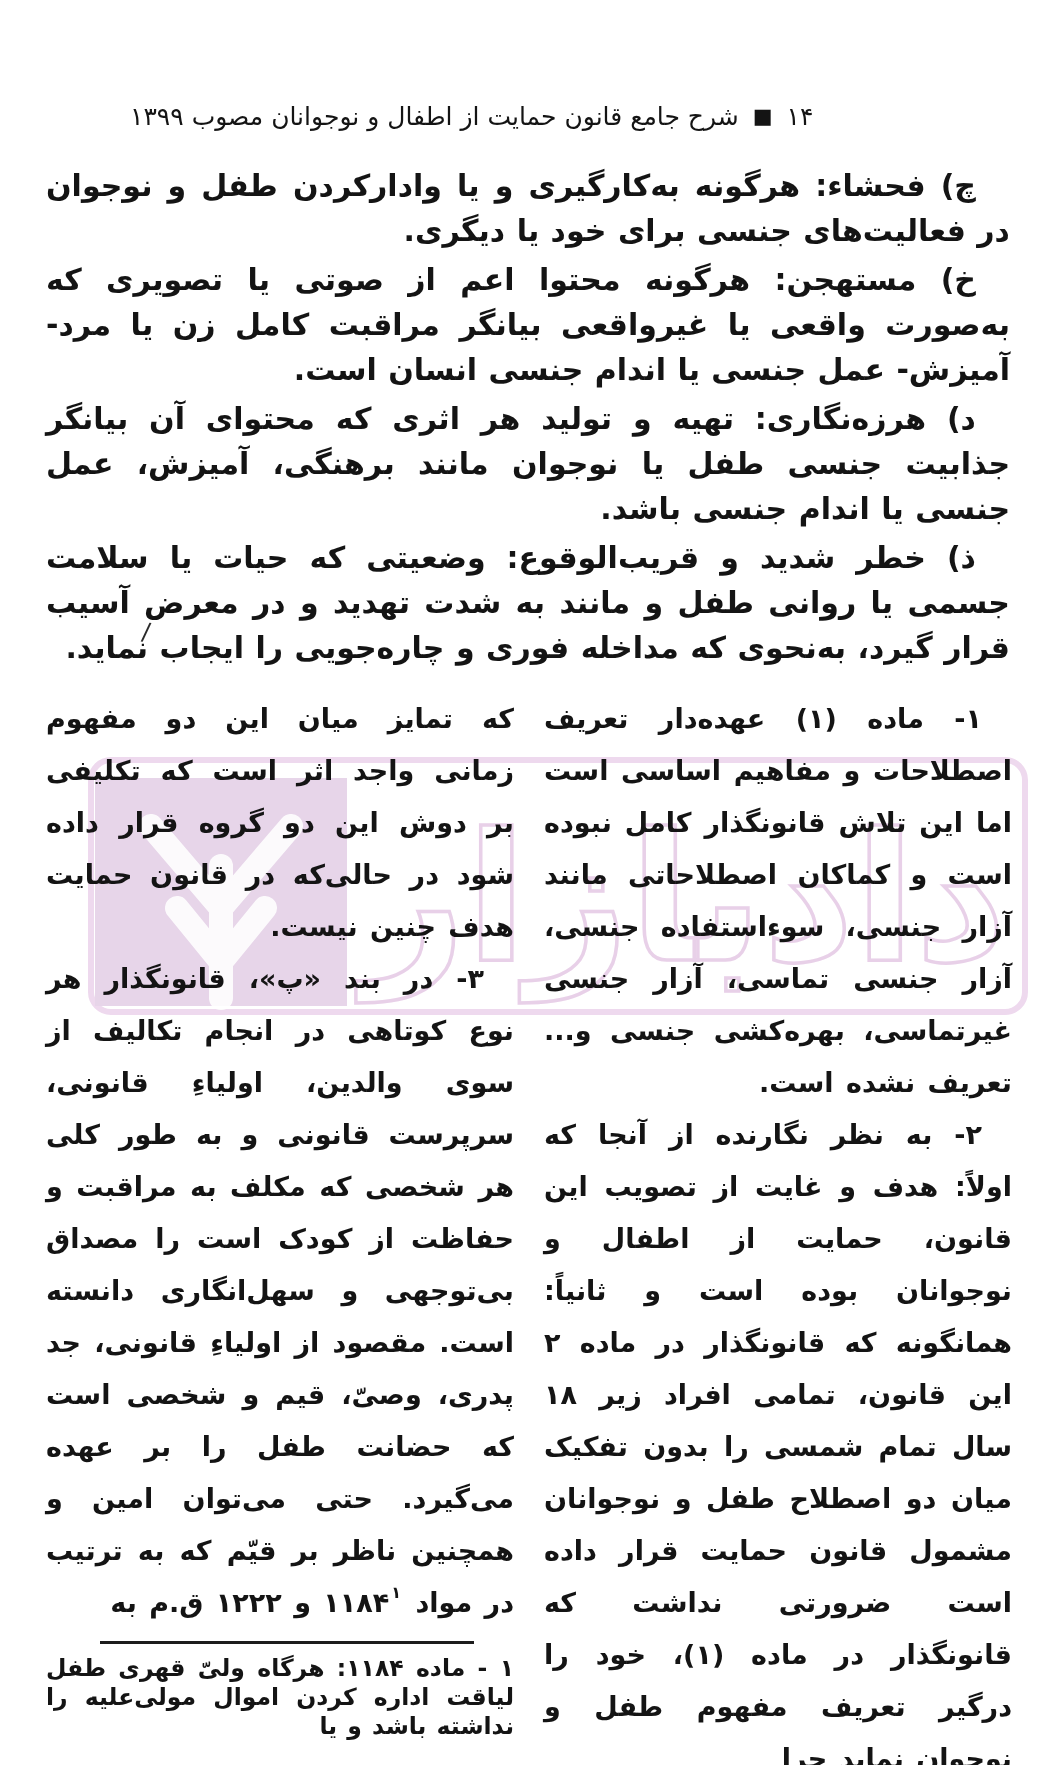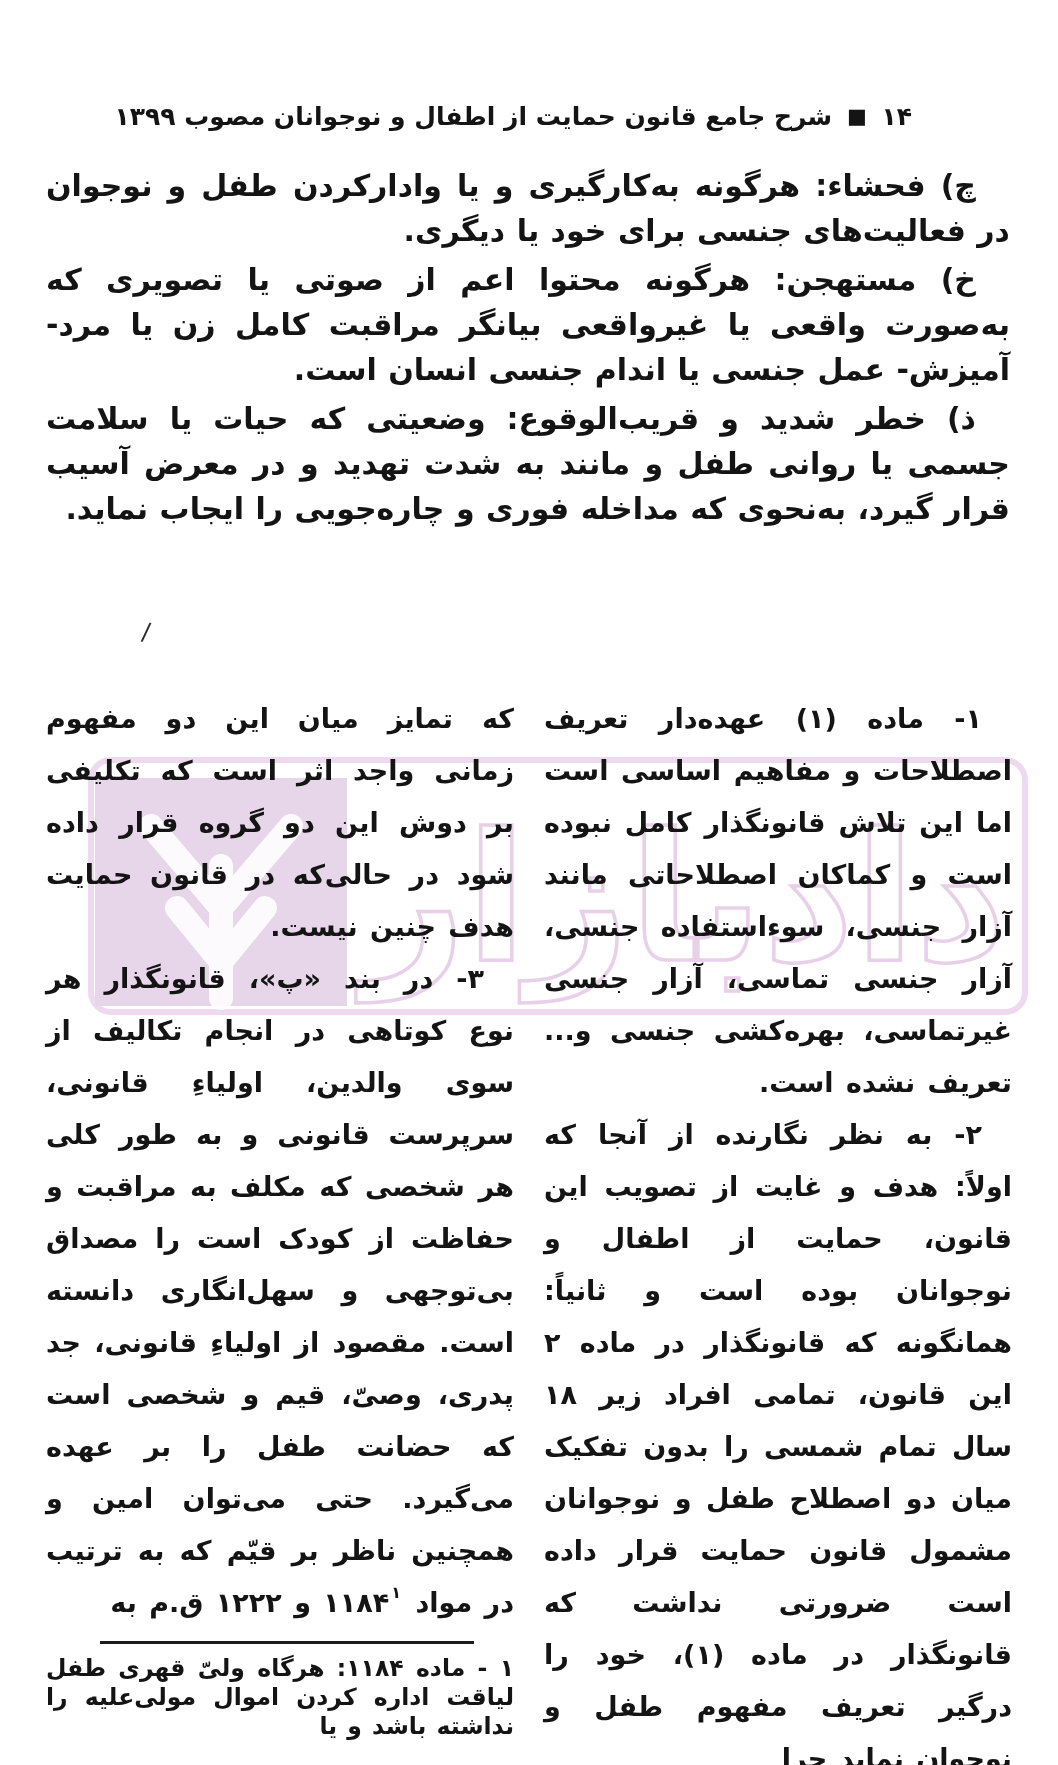--- a/index.html
+++ b/index.html
@@ -25,21 +25,21 @@
     z-index: 0;
   }
   
   .page-header {
     position: absolute;
     top: 102px;
     right: 146px;
     left: 130px;
     z-index: 1;
     font-size: 25px;
-    font-weight: bold;
+    font-weight: normal;
     direction: rtl;
     text-align: left;
     white-space: nowrap;
     letter-spacing: 0;
   }
   .page-header .bullet { font-size: 21px; position: relative; top: -2px; padding: 0 6px; }
   
   .definitions {
     position: absolute;
     top: 163px;
@@ -130,20 +130,21 @@
 
   <div class="page-header">
     <span>۱۴</span>
     <span class="bullet">■</span>
     <span>شرح جامع قانون حمایت از اطفال و نوجوانان مصوب ۱۳۹۹</span>
   </div>
 
   <div class="definitions">
     <p>چ) فحشاء: هرگونه به‌کارگیری و یا وادارکردن طفل و نوجوان در فعالیت‌های جنسی برای خود یا دیگری.</p>
     <p>خ) مستهجن: هرگونه محتوا اعم از صوتی یا تصویری که به‌صورت واقعی یا غیرواقعی بیانگر مراقبت کامل زن یا مرد- آمیزش- عمل جنسی یا اندام جنسی انسان است.</p>
+    <p>د) هرزه‌نگاری: تهیه و تولید هر اثری که محتوای آن بیانگر جذابیت جنسی طفل یا نوجوان مانند برهنگی، آمیزش، عمل جنسی یا اندام جنسی باشد.</p>
     <p>ذ) خطر شدید و قریب‌الوقوع: وضعیتی که حیات یا سلامت جسمی یا روانی طفل و مانند به شدت تهدید و در معرض آسیب قرار گیرد، به‌نحوی که مداخله فوری و چاره‌جویی را ایجاب نماید.</p>
   </div>
 
   <div class="stray-mark">/</div>
 
   <div class="commentary">
 
     <div class="col">
       <p>۱- ماده (۱) عهده‌دار تعریف اصطلاحات و مفاهیم اساسی است اما این تلاش قانونگذار کامل نبوده است و کماکان اصطلاحاتی مانند آزار جنسی، سوءاستفاده جنسی، آزار جنسی تماسی، آزار جنسی غیرتماسی، بهره‌کشی جنسی و... تعریف نشده است.</p>
       <p>۲- به نظر نگارنده از آنجا که اولاً: هدف و غایت از تصویب این قانون، حمایت از اطفال و نوجوانان بوده است و ثانیاً: همانگونه که قانونگذار در ماده ۲ این قانون، تمامی افراد زیر ۱۸ سال تمام شمسی را بدون تفکیک میان دو اصطلاح طفل و نوجوانان مشمول قانون حمایت قرار داده است ضرورتی نداشت که قانونگذار در ماده (۱)، خود را درگیر تعریف مفهوم طفل و نوجوان نماید چرا</p>

